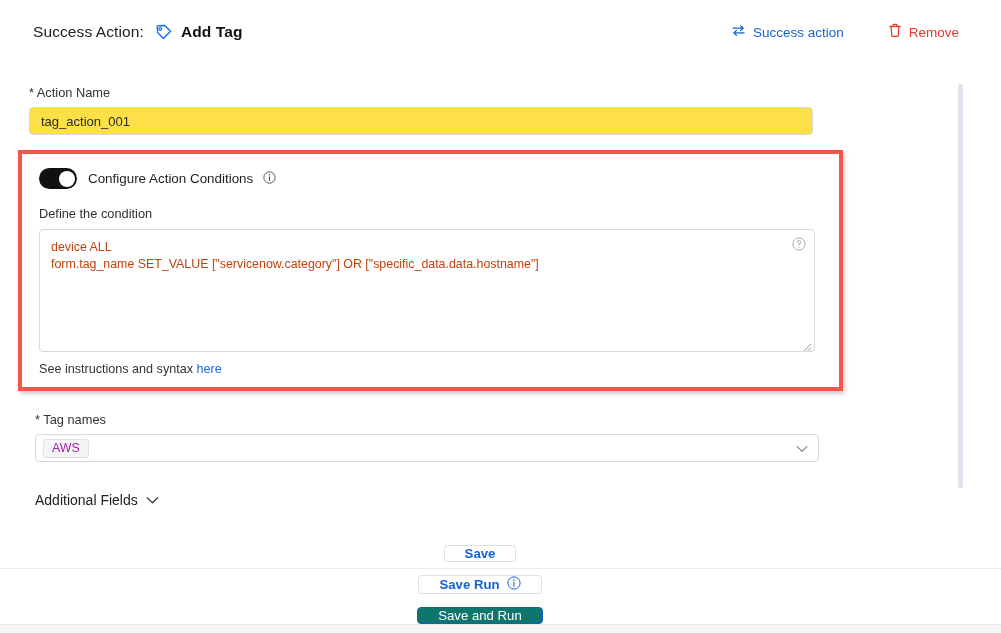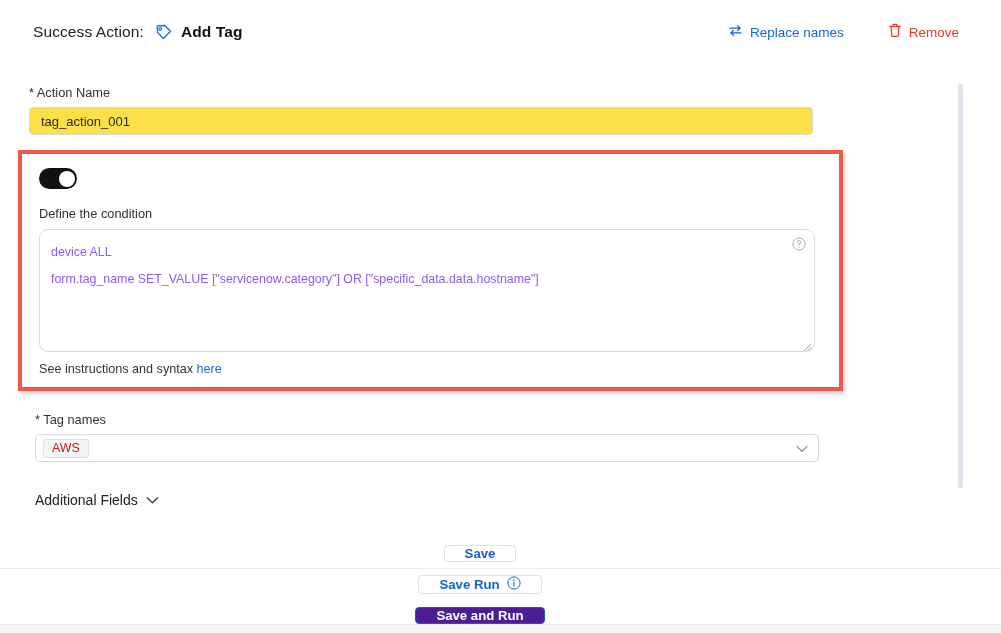--- a/index.html
+++ b/index.html
@@ -139,26 +139,26 @@
   .cond-box-wrap {
     position: relative;
     margin: 8px 0 0 17px;
     width: 776px;
     height: 123px;
   }
   .cond-box {
     width: 100%;
     height: 100%;
     border: 1px solid #d6d9de;
-    border-radius: 9px;
+    border-radius: 4px;
     background: #fff;
     font-family: "Liberation Sans", sans-serif;
     font-size: 12.4px;
-    line-height: 27px;
-    color: #8b5cf6;
+    line-height: 17px;
+    color: #c2410c;
     padding: 9px 30px 9px 11px;
     resize: none;
     outline: none;
     overflow: hidden;
     white-space: pre;
   }
   .cond-help {
     position: absolute;
     top: 8px; right: 9px;
     cursor: pointer;
@@ -200,21 +200,21 @@
   }
   .chip {
     display: inline-flex;
     align-items: center;
     height: 19px;
     padding: 0 8px;
     background: #f4f5f7;
     border: 1px solid #dfe1e5;
     border-radius: 3px;
     font-size: 12.4px;
-    color: #b91c1c;
+    color: #a21caf;
   }
   .chev {
     position: absolute;
     right: 10px;
     top: 50%;
     transform: translateY(-50%);
   }
 
   
   .additional {
@@ -275,25 +275,25 @@
     white-space: nowrap;
   }
   .btn-secondary {
     background: #ffffff;
     border: 1px solid #dcdfe4;
     color: #1460d8;
     padding: 0 20px;
     font-weight: bold;
   }
   .btn-primary {
-    background: #4c1d95;
+    background: #0f766e;
     border: 1px solid #1657d4;
     color: #ffffff;
     padding: 0 20px;
-    font-weight: bold;
+    font-weight: normal;
   }
   .page-bottom {
     position: absolute;
     left: 0; right: 0;
     bottom: 0;
     height: 9px;
     background: #f5f6f8;
     border-top: 1px solid #e7e9ec;
   }
 </style>
@@ -315,21 +315,21 @@
     </div>
 
     <div class="header-right">
       <div class="hdr-btn blue">
         <span>
           <svg width="15" height="13" viewBox="0 0 16 14">
             <path d="M2 4.4 H13 M10.2 1.8 L13.2 4.4 L10.2 7.0" fill="none" stroke="#1661d8" stroke-width="1.3" stroke-linecap="round" stroke-linejoin="round"></path>
             <path d="M14 9.6 H3 M5.8 7.0 L2.8 9.6 L5.8 12.2" fill="none" stroke="#1661d8" stroke-width="1.3" stroke-linecap="round" stroke-linejoin="round"></path>
           </svg>
         </span>
-        <span>Replace names</span>
+        <span>Success action</span>
       </div>
 
       <div class="hdr-btn red">
         <span>
           <svg width="14" height="15" viewBox="0 0 14 15">
             <path d="M1.8 3.4 H12.2" stroke="#e8392c" stroke-width="1.3" stroke-linecap="round"></path>
             <path d="M5.1 3.4 V2.0 Q5.1 1.4 5.8 1.4 H8.2 Q8.9 1.4 8.9 2.0 V3.4" fill="none" stroke="#e8392c" stroke-width="1.3" stroke-linejoin="round"></path>
             <path d="M3.1 3.4 L3.7 12.4 Q3.75 13.3 4.7 13.3 H9.3 Q10.25 13.3 10.3 12.4 L10.9 3.4" fill="none" stroke="#e8392c" stroke-width="1.3" stroke-linejoin="round"></path>
           </svg>
         </span>
@@ -341,20 +341,30 @@
   <div class="field-action-name">
     <div class="form-label">* Action Name</div>
     <input class="text-input" type="text" value="tag_action_001" style="">
   </div>
 
   <div class="cond-panel">
 
     <div class="toggle-row">
       <div class="toggle">
         <div class="knob"></div>
+      </div>
+      <div>
+        <span class="toggle-label">Configure Action Conditions</span>
+        <span class="info-circle">
+          <svg width="13" height="13" viewBox="0 0 14 14">
+            <circle cx="7" cy="7" r="6.1" fill="none" stroke="#4a4a4a" stroke-width="1"></circle>
+            <circle cx="7" cy="4.1" r=".78" fill="#4a4a4a"></circle>
+            <path d="M7 6.1 V10.3" stroke="#4a4a4a" stroke-width="1.1" stroke-linecap="round"></path>
+          </svg>
+        </span>
       </div>
     </div>
 
     <div class="cond-define-label">Define the condition</div>
 
     <div class="cond-box-wrap">
       <textarea class="cond-box" placeholder="Define the condition" style="">device ALL
 form.tag_name SET_VALUE ["servicenow.category"] OR ["specific_data.data.hostname"]</textarea>
       <span class="cond-help">
         <svg width="14" height="14" viewBox="0 0 14 14">

